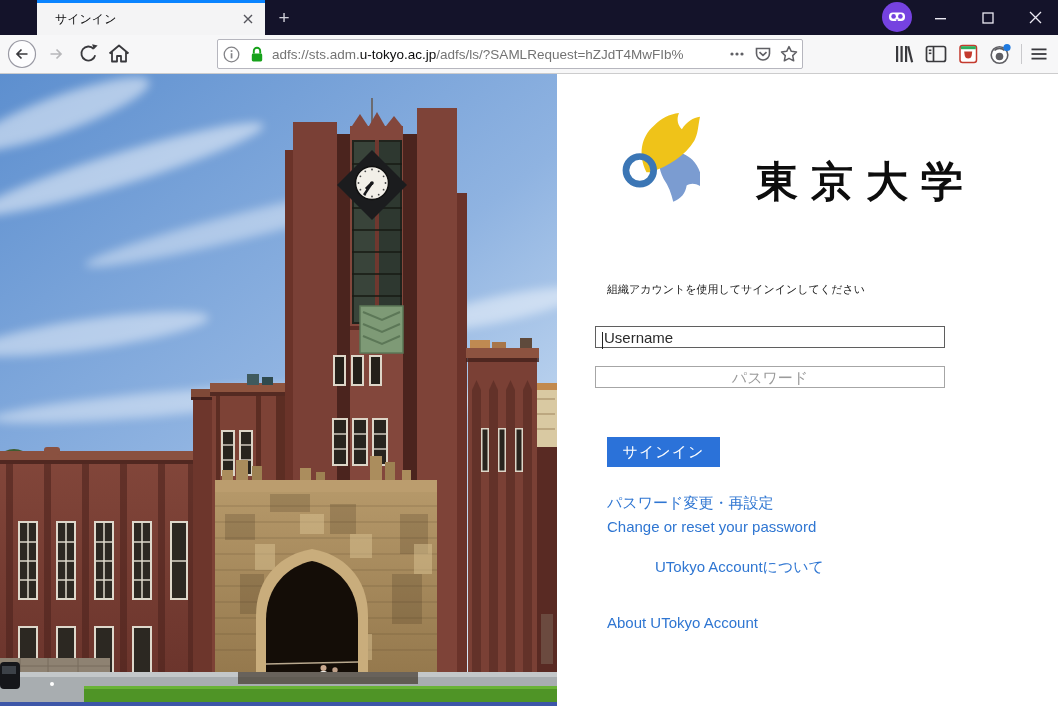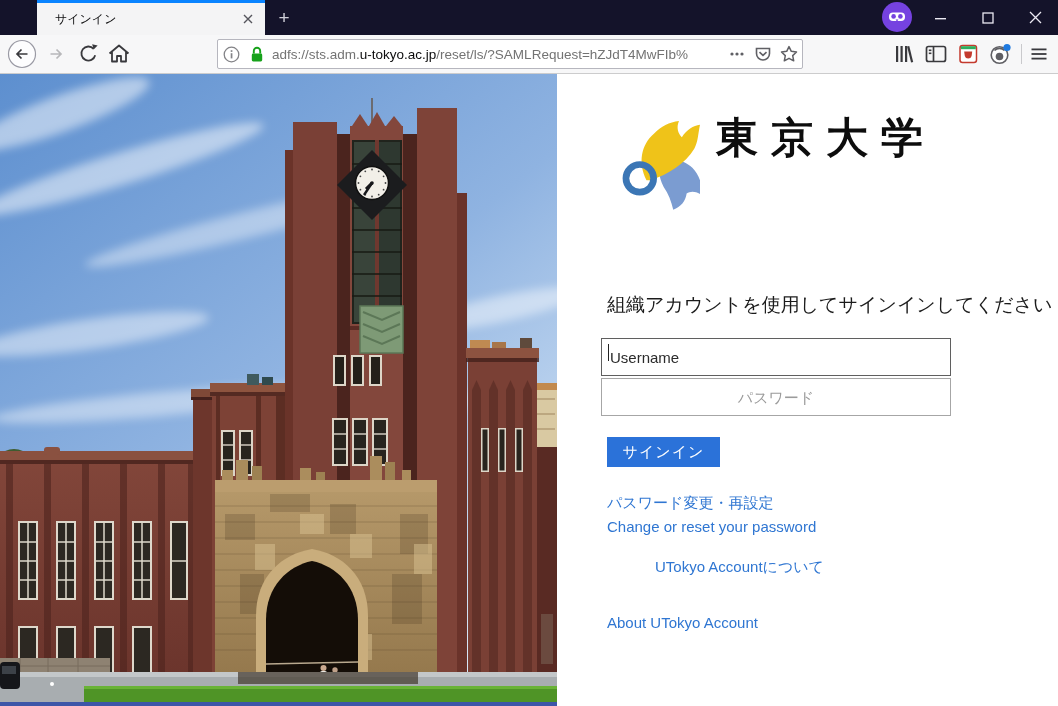--- a/index.html
+++ b/index.html
@@ -23,28 +23,28 @@
   #urltext{flex:1 1 auto;font-size:13.5px;white-space:nowrap;overflow:hidden;padding-left:2px;
     -webkit-mask-image:linear-gradient(90deg,#000 92%,transparent 99%);mask-image:linear-gradient(90deg,#000 92%,transparent 99%);}
   #urltext .dim{color:#737373}
   #urltext .dom{color:#0c0c0d}
 
   
   #content{position:absolute;left:0;top:74px;width:1058px;height:632px;display:flex;}
   #photo{width:557px;height:632px;flex:0 0 auto;}
   #panel{position:relative;width:501px;height:632px;background:#fff;}
 
-  #logo-row{position:absolute;left:57px;top:40px;display:flex;align-items:flex-start;}
+  #logo-row{position:absolute;left:57px;top:32px;display:flex;align-items:flex-end;gap:40px;}
   #logo-text{margin-left:16px;}
   #logo-jp{font-family:"Liberation Serif",serif;font-size:42px;font-weight:700;letter-spacing:13px;color:#0d0d0d;line-height:1.15;white-space:nowrap;}
   #logo-en{font-family:"Liberation Serif",serif;font-size:16px;font-weight:700;letter-spacing:1.4px;color:#0d0d0d;margin-top:2px;white-space:nowrap;}
 
-  #instruction{position:absolute;left:50px;top:218px;font-size:19px;color:#1b1b1b;white-space:nowrap;}
-
-  .field{position:absolute;left:44px;width:350px;height:38px;margin-top:12px;}
+  #instruction{position:absolute;left:50px;top:208px;font-size:11px;color:#1b1b1b;white-space:nowrap;}
+
+  .field{position:absolute;left:38px;width:350px;height:22px;}
   #field-user{top:252px;}
   #field-pass{top:292px;}
   .field input{width:100%;height:100%;box-sizing:border-box;font-size:15px;padding:0 8px;border-radius:0;outline:none;font-family:"Liberation Sans",sans-serif;background:#fff;}
   #username{border:1px solid #5f5f5f;}
   #password{border:1px solid #a6a6a6;text-align:center;}
   #username::placeholder{color:#2b2b2b;opacity:1;}
   #password::placeholder{color:#9b9b9b;opacity:1;}
   #caret{position:absolute;left:7px;top:6px;width:1px;height:17px;background:#222;}
 
   #signin{position:absolute;left:50px;top:363px;width:113px;height:30px;background:#2b72d9;color:#fff;border:none;font-size:15px;font-family:"Liberation Sans",sans-serif;letter-spacing:1px;}
@@ -125,21 +125,21 @@
             <rect x="7.7" y="7.2" width="1.7" height="5.2" fill="#838387"></rect>
             <rect x="7.7" y="4.2" width="1.7" height="1.7" fill="#838387"></rect>
           </svg>
       </span>
       <span class="uicon">
         <svg width="18" height="19">
             <path d="M5.8,8.5 v-2.6 a3.2,3.2 0 0 1 6.4,0 v2.6" fill="none" stroke="#17a21b" stroke-width="1.9"></path>
             <rect x="3.8" y="8.5" width="10.4" height="8" rx="1.4" fill="#17a21b"></rect>
           </svg>
       </span>
-      <span id="urltext"><span class="dim">adfs://</span><span class="dim">sts.adm.</span><span class="dom">u-tokyo.ac.jp</span><span class="dim">/reset/ls/?SAMLRequest=hZJdT4MwFIb%</span></span>
+      <span id="urltext"><span class="dim">adfs://</span><span class="dim">sts.adm.</span><span class="dom">u-tokyo.ac.jp</span><span class="dim">/adfs/ls/?SAMLRequest=hZJdT4MwFIb%</span></span>
       <span class="uicon">
         <svg width="18" height="18">
             <circle cx="4" cy="9" r="1.6" fill="#606065"></circle>
             <circle cx="9" cy="9" r="1.6" fill="#606065"></circle>
             <circle cx="14" cy="9" r="1.6" fill="#606065"></circle>
           </svg>
       </span>
       <span class="uicon">
         <svg width="22" height="22">
             <path d="M4.5,5.5 h13 v5 a6.5,6.5 0 0 1 -13,0 z" fill="none" stroke="#606065" stroke-width="1.6"></path>

